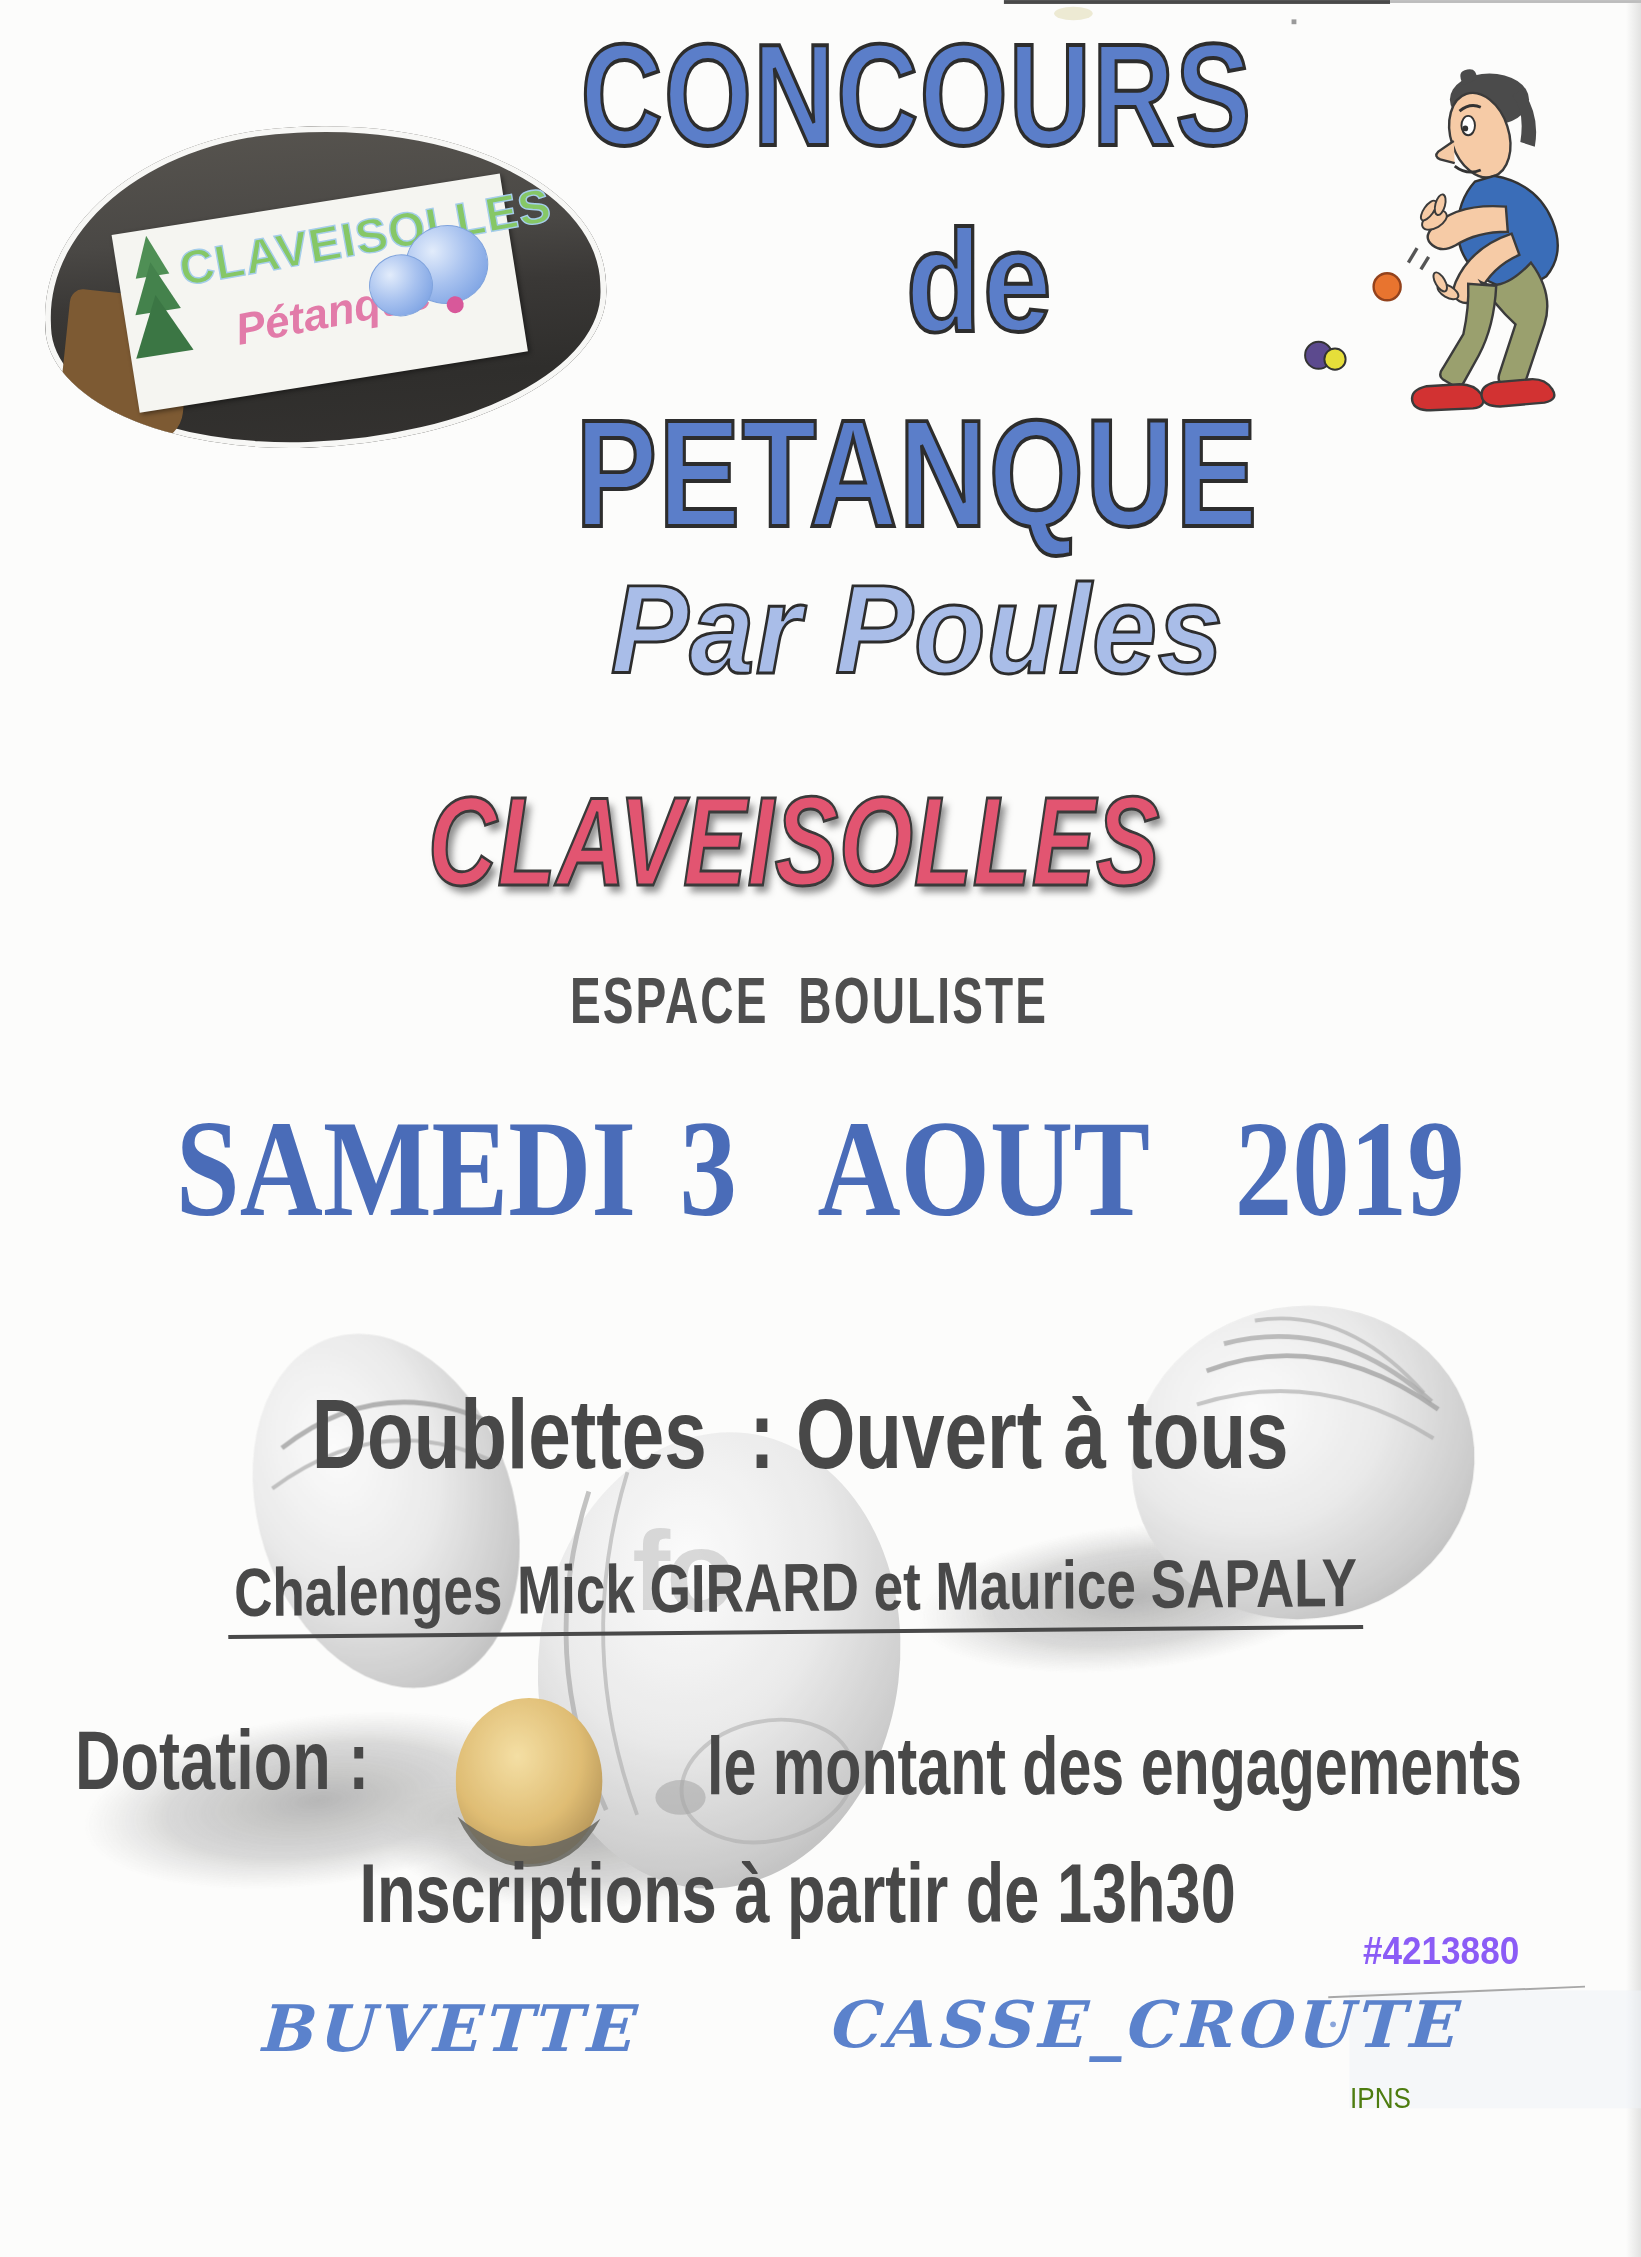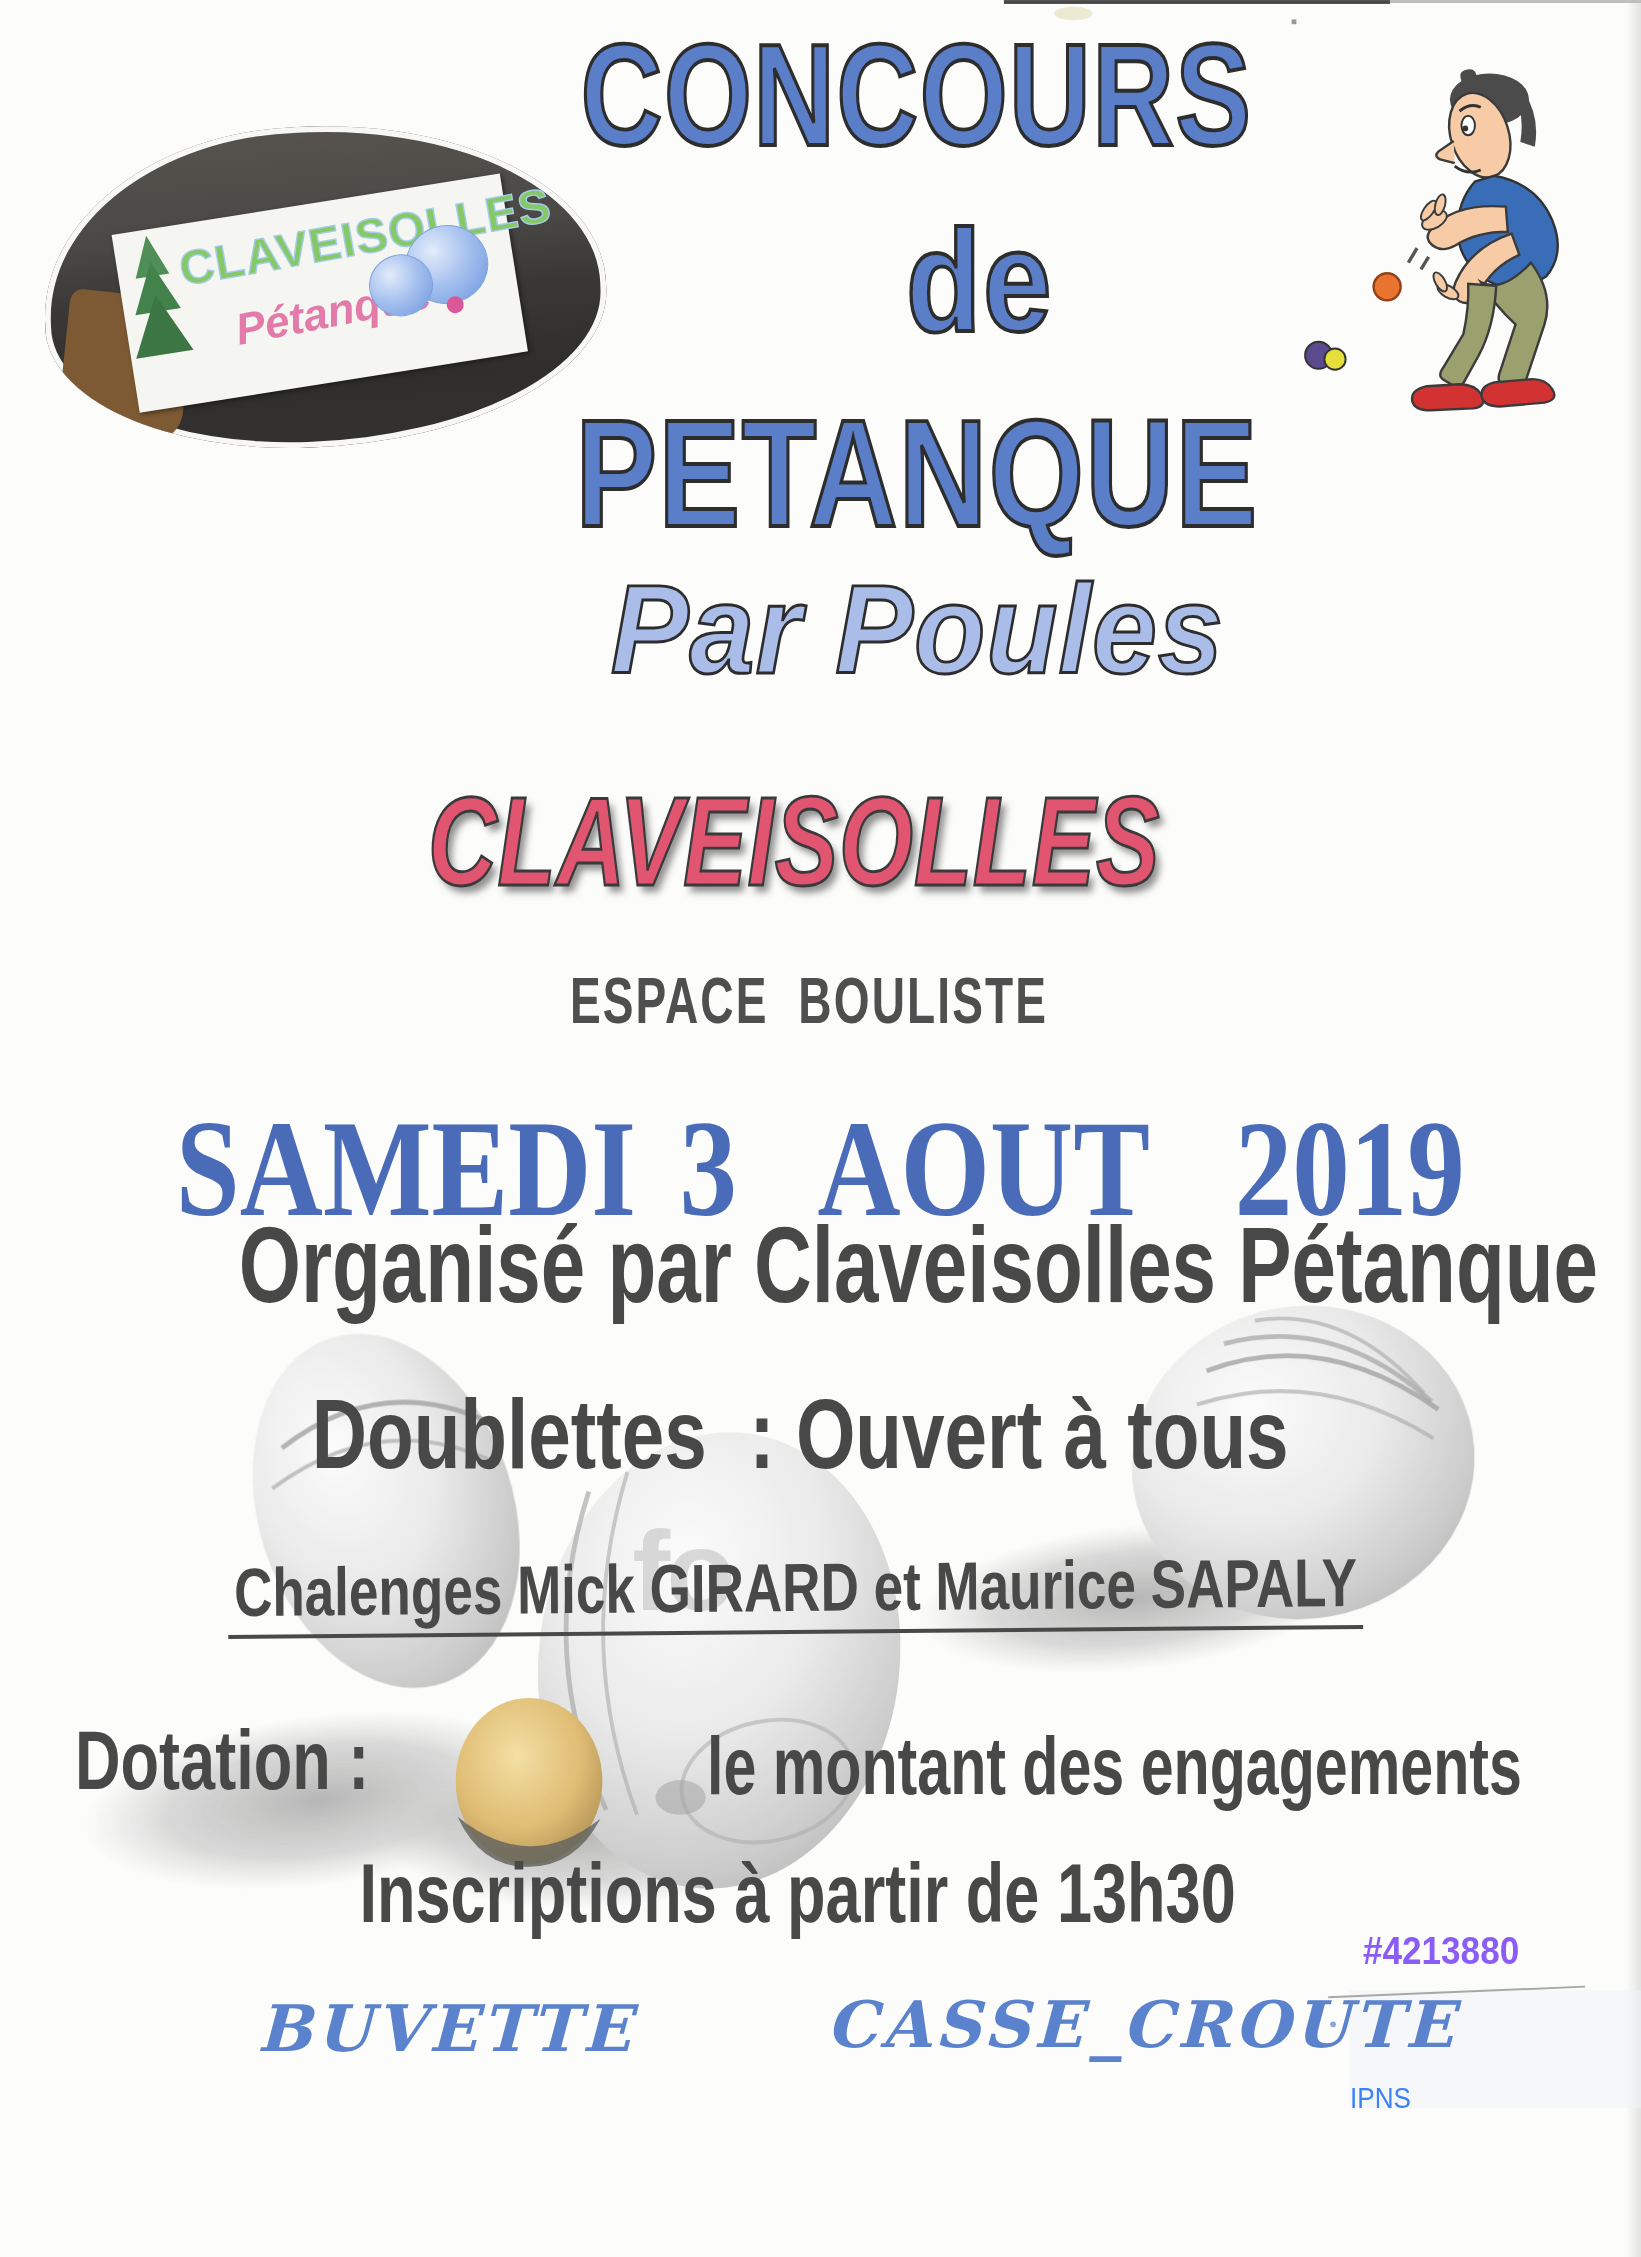--- a/index.html
+++ b/index.html
@@ -25,21 +25,21 @@
   .venue-txt{font-weight:700;color:#4f4f4f;letter-spacing:2.9px;margin-left:12px;}
   .date-txt{font-family:"Liberation Serif",serif;font-weight:bold;color:#4a6cb8;word-spacing:17.4px;margin-top:22px;}
   .body-txt{font-weight:700;color:#484848;}
   .challenge-txt{font-weight:700;color:#494949;}
   .challenge-txt > span{border-bottom:4.8px solid #494949;padding:0 7.7px 8.7px 7.7px;}
   .script-blue{
     font-family:"DejaVu Serif",serif;font-weight:bold;font-style:italic;color:#5b82cc;
     letter-spacing:3.9px;transform:skewX(-4deg);display:inline-block;
   }
   .watermark-id{font-weight:bold;color:#8b5cf6;}
-  .ipns{color:#3b82f6;text-align:right;}
+  .ipns{color:#4d7c0f;text-align:right;}
   
   .photo{position:absolute;left:44px;top:126px;width:562px;height:321px;}
   .photo-blob{
     position:absolute;inset:0;overflow:hidden;transform:rotate(-2deg);
     border-radius:46% 52% 54% 46% / 58% 52% 46% 40%;
     background:linear-gradient(178deg,#57544f 0%,#4a4845 34%,#3a3836 52%,#2f2e2c 78%,#343230 100%);
     box-shadow:0 0 0 5.8px #f7f7f5 inset;
   }
   .photo-brown{
     position:absolute;left:3%;bottom:6%;width:22%;height:44%;
@@ -205,21 +205,20 @@
     <div class="cline title-outline" style="left:164px;top:396px;width:1506px;font-size:153px;"><span style="--sx:0.80;">PETANQUE</span></div>
 
     <div class="cline sub-outline" style="left:164px;top:566px;width:1506px;font-size:127px;"><span style="--sx:0.92;">Par Poules</span></div>
 
     <div class="cline red-outline" style="left:0;top:778px;width:1588px;font-size:127px;"><span style="--sx:0.75;">CLAVEISOLLES</span></div>
 
     <div class="cline venue-txt" style="left:0;top:969px;width:1593px;font-size:64px;"><span style="--sx:0.72;">ESPACE  BOULISTE</span></div>
 
     <div class="cline date-txt" style="left:0;top:1079px;width:1641px;font-size:137px;"><span style="--sx:0.84;">SAMEDI 3  AOUT  2019</span></div>
 
-    <div class="cline body-txt" style="left:0;top:1211px;width:1568px;font-size:108px;"><span style="--sx:0.74;">Organisé par Claveisolles Pétanque</span></div>
 
     <div class="cline body-txt" style="left:0;top:1385px;width:1601px;font-size:98px;"><span style="--sx:0.78;">Doublettes  : Ouvert à tous</span></div>
 
     <div class="cline challenge-txt" style="left:0;top:1553px;width:1591px;font-size:68px;"><span style="--sx:0.78;--rot:-0.4deg;">Chalenges Mick GIRARD et Maurice SAPALY</span></div>
 
     <div class="lline body-txt" style="left:75px;top:1719px;font-size:83px;"><span style="--sx:0.76;">Dotation :</span></div>
 
     <div class="lline body-txt" style="left:707px;top:1726px;font-size:81px;"><span style="--sx:0.73;">le montant des engagements</span></div>
 
     <div class="cline body-txt" style="left:9px;top:1852px;width:1578px;font-size:83px;"><span style="--sx:0.76;">Inscriptions à partir de 13h30</span></div>

